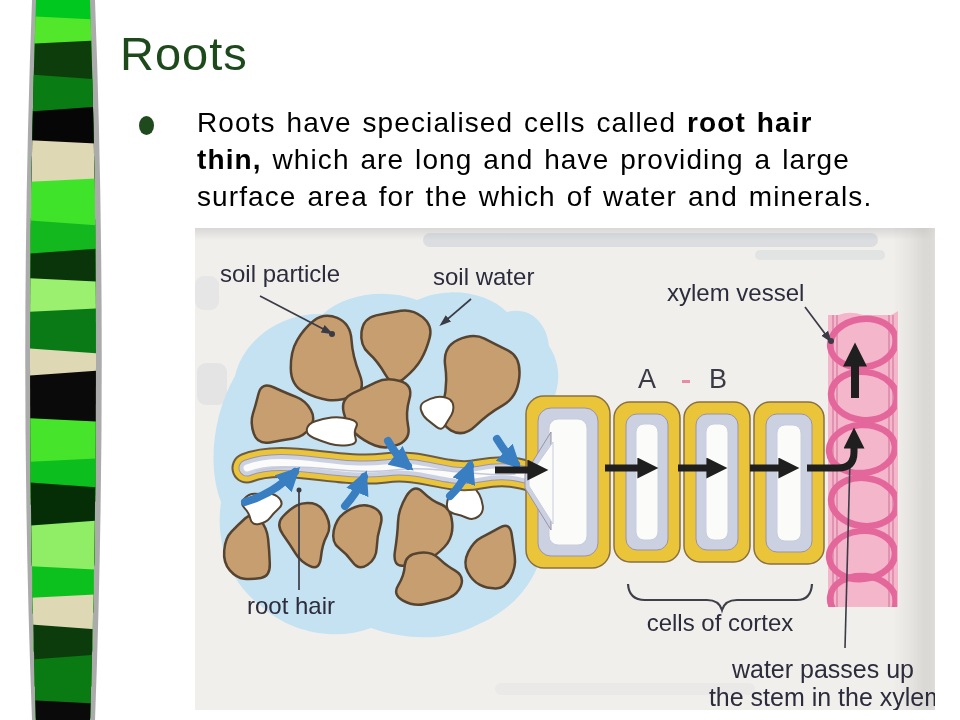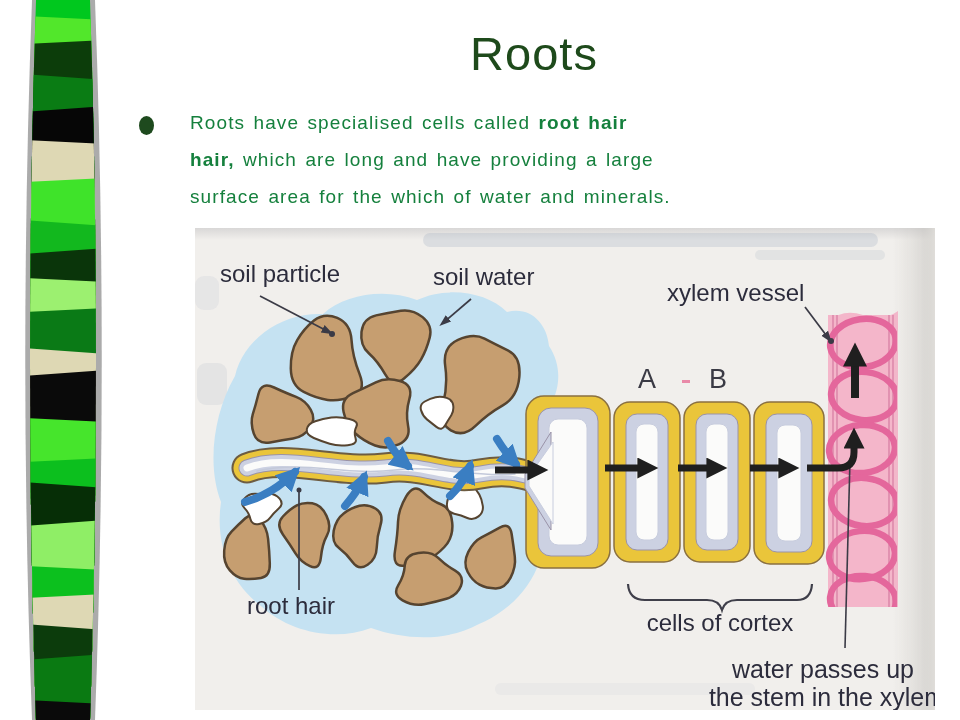--- a/index.html
+++ b/index.html
@@ -1,24 +1,24 @@
 <!DOCTYPE html>
 <html><head>
 <meta charset="utf-8">
 <style>
   html,body{margin:0;padding:0;background:#fff;}
   .slide{position:relative;width:960px;height:720px;background:#ffffff;overflow:hidden;
          font-family:"Liberation Sans", sans-serif;}
   .ribbon-svg{position:absolute;left:0;top:0;}
-  .title{position:absolute;left:120px;right:12px;top:26px;text-align:center;
+  .title{position:absolute;left:120px;right:12px;top:26px;
          font-size:47px;font-weight:400;letter-spacing:1px;color:#1e4a1b;}
   .bullet-marker{position:absolute;left:139px;top:116px;width:15px;height:19px;
          border-radius:50%;background:#1e4a1e;}
-  .bullet-text{position:absolute;left:190px;top:104px;width:736px;font-size:19px;
-         line-height:37px;letter-spacing:1.1px;word-spacing:2px;color:#15803d;}
+  .bullet-text{position:absolute;left:197px;top:104px;width:736px;font-size:28px;
+         line-height:37px;letter-spacing:1.1px;word-spacing:2px;color:#000000;}
   .bullet-text .b{font-weight:bold;}
   .scan{position:absolute;left:195px;top:228px;width:740px;height:620px;}
   svg text{font-family:"Liberation Sans", sans-serif;}
 </style>
 </head>
 <body>
 
 <div class="slide">
 
   <svg class="ribbon-svg" width="130" height="720" viewBox="0 0 130 720">
@@ -55,21 +55,21 @@
         <path d="M24 660 L106 654 L106 724 L24 724 Z" fill="#0a7a12"></path>
         <path d="M24 700 L106 704 L106 724 L24 724 Z" fill="#0a0a0a"></path>
       </g>
   </svg>
 
   <div class="title">Roots</div>
 
   <div class="bullet-marker"></div>
   <div class="bullet-text" id="bullet-lines">
       <div><span>Roots have specialised cells called </span><span class="b">root hair</span></div>
-      <div><span class="b">hair,</span><span> which are long and have providing a large</span></div>
+      <div><span class="b">thin,</span><span> which are long and have providing a large</span></div>
       <div><span>surface area for the which of water and minerals.</span></div>
     </div>
 
   <div class="scan">
     <svg width="740" height="482" viewBox="0 0 740 482">
       <defs>
         <filter id="soft" x="-50%" y="-50%" width="200%" height="200%">
           <feGaussianBlur stddev="2.6"></feGaussianBlur>
         </filter>
         <clipPath id="xclip">

